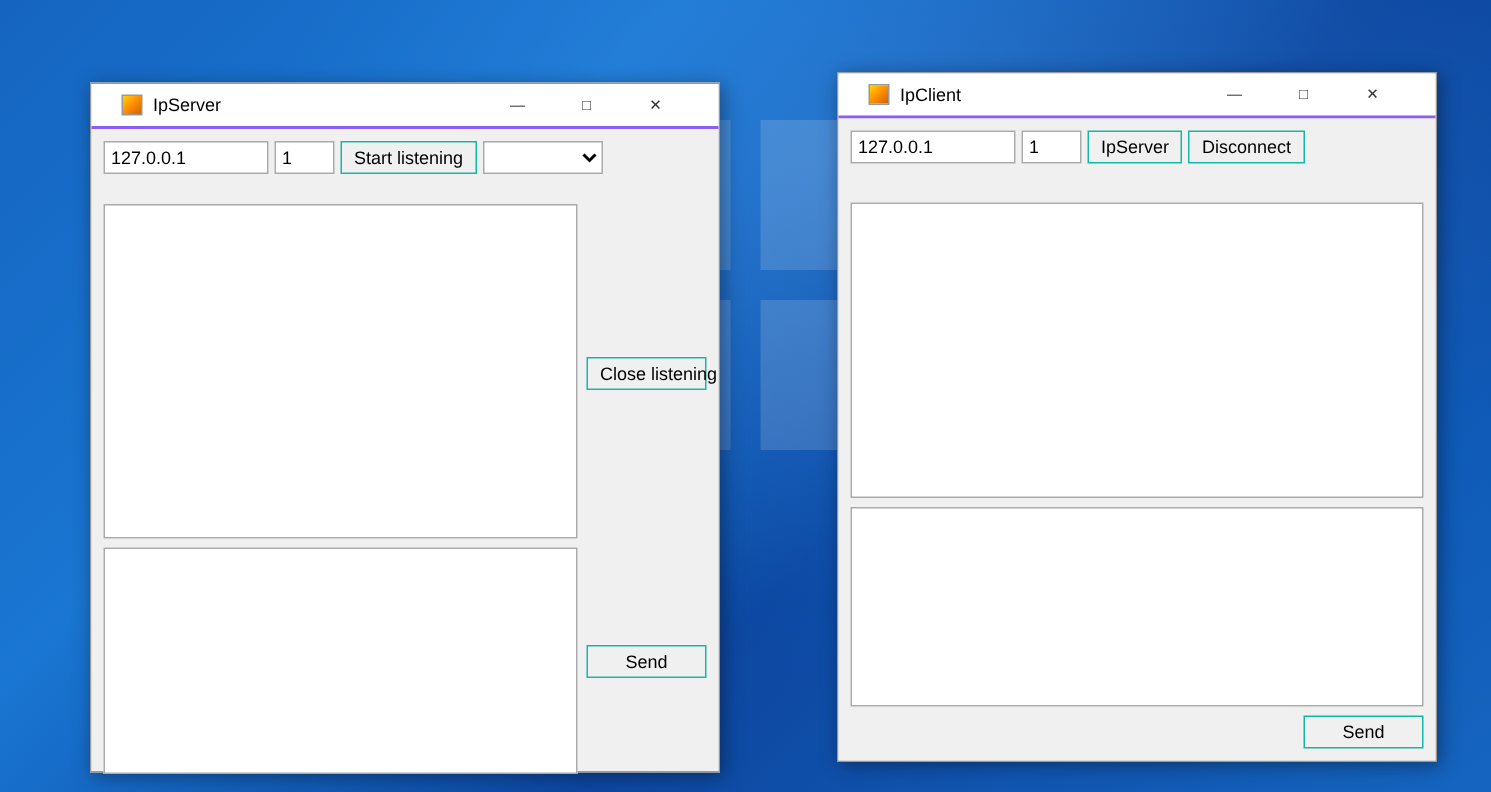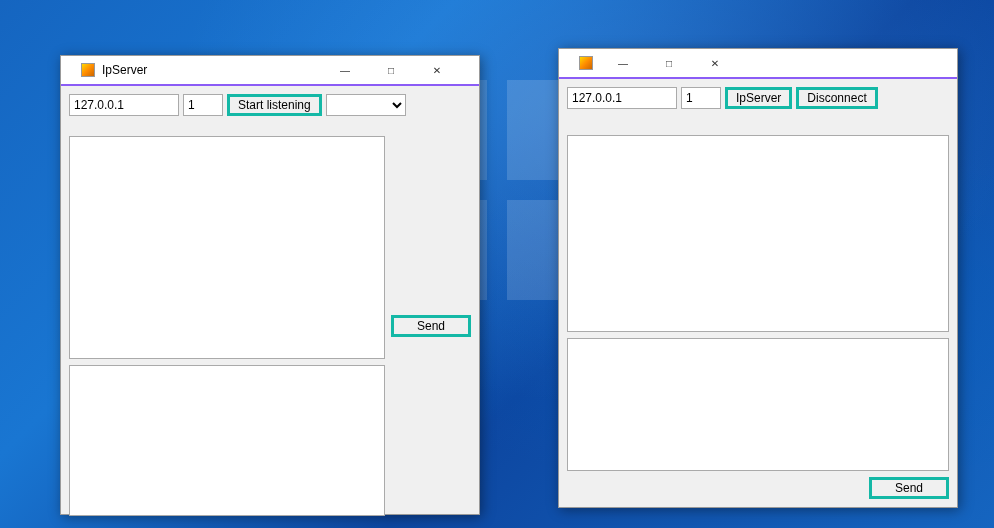--- a/index.html
+++ b/index.html
@@ -103,21 +103,21 @@
       height: 22px;
       padding: 0 4px;
       font-size: 12px;
       font-family: inherit;
     }
 
     
     .btn {
       height: 22px;
       padding: 0 8px;
-      border: 3px solid #14b8a6;
+      border: 1px solid #14b8a6;
       background: #f0f0f0;
       cursor: pointer;
       font-size: 12px;
       font-family: inherit;
       white-space: nowrap;
     }
 
     
     .dropdown {
       height: 22px;
@@ -248,34 +248,38 @@
     </div>
 
     <div class="server-layout" style="height: calc(100% - 32px);">
 
       <div class="server-main">
         <textarea class="textarea" style="flex: 1.5 1 0%;"></textarea>
         <textarea class="textarea" style="flex: 1 1 0%;"></textarea>
       </div>
 
       <div class="server-side">
+        <div style="flex:1.5; display:flex; align-items:center; justify-content:center;">
+          <button class="btn" style="width:100%;">Close listening</button>
+        </div>
         <div style="flex:1; display:flex; align-items:center; justify-content:center;">
           <button class="btn" style="width:100%;">Send</button>
         </div>
       </div>
     </div>
   </div>
 </div>
 
 <div class="window" id="client-window">
 
   <div class="titlebar">
     <div class="titlebar-icon">
       <span class="app-icon-client"></span>
     </div>
+    <span class="titlebar-title">IpClient</span>
     <div class="titlebar-controls">
       <button class="title-btn">—</button>
       <button class="title-btn">□</button>
       <button class="title-btn close">✕</button>
     </div>
   </div>
 
   <div class="client-content">
 
     <div class="toolbar">

